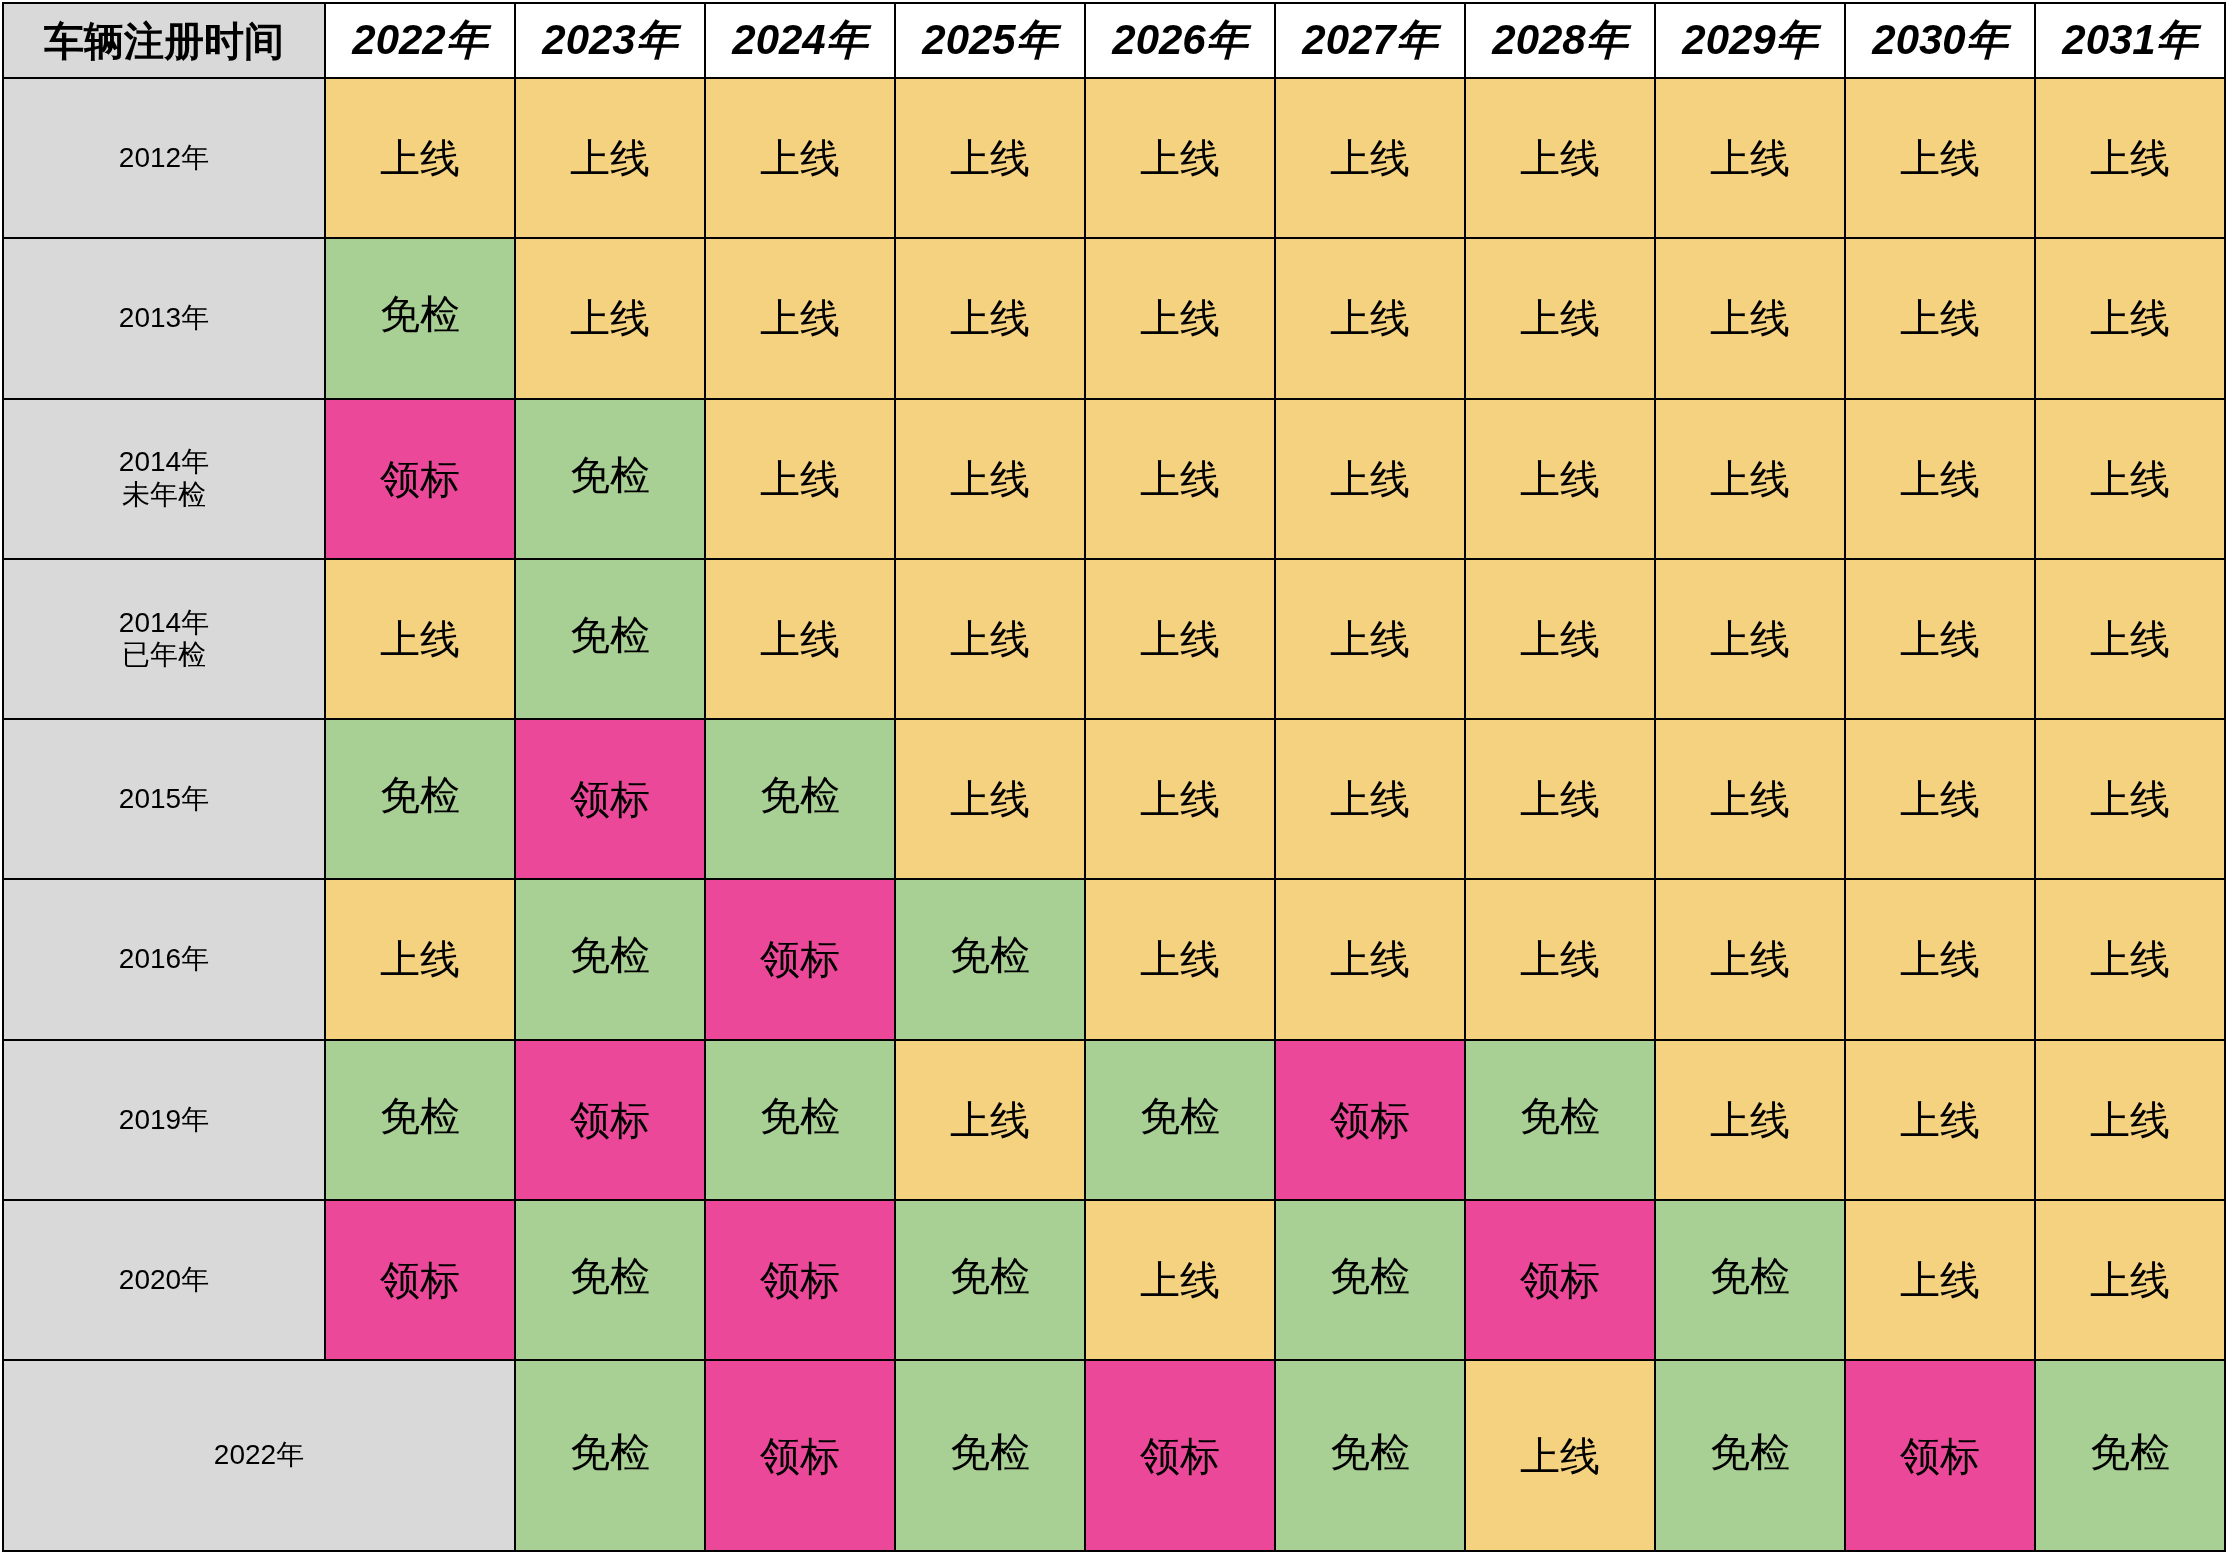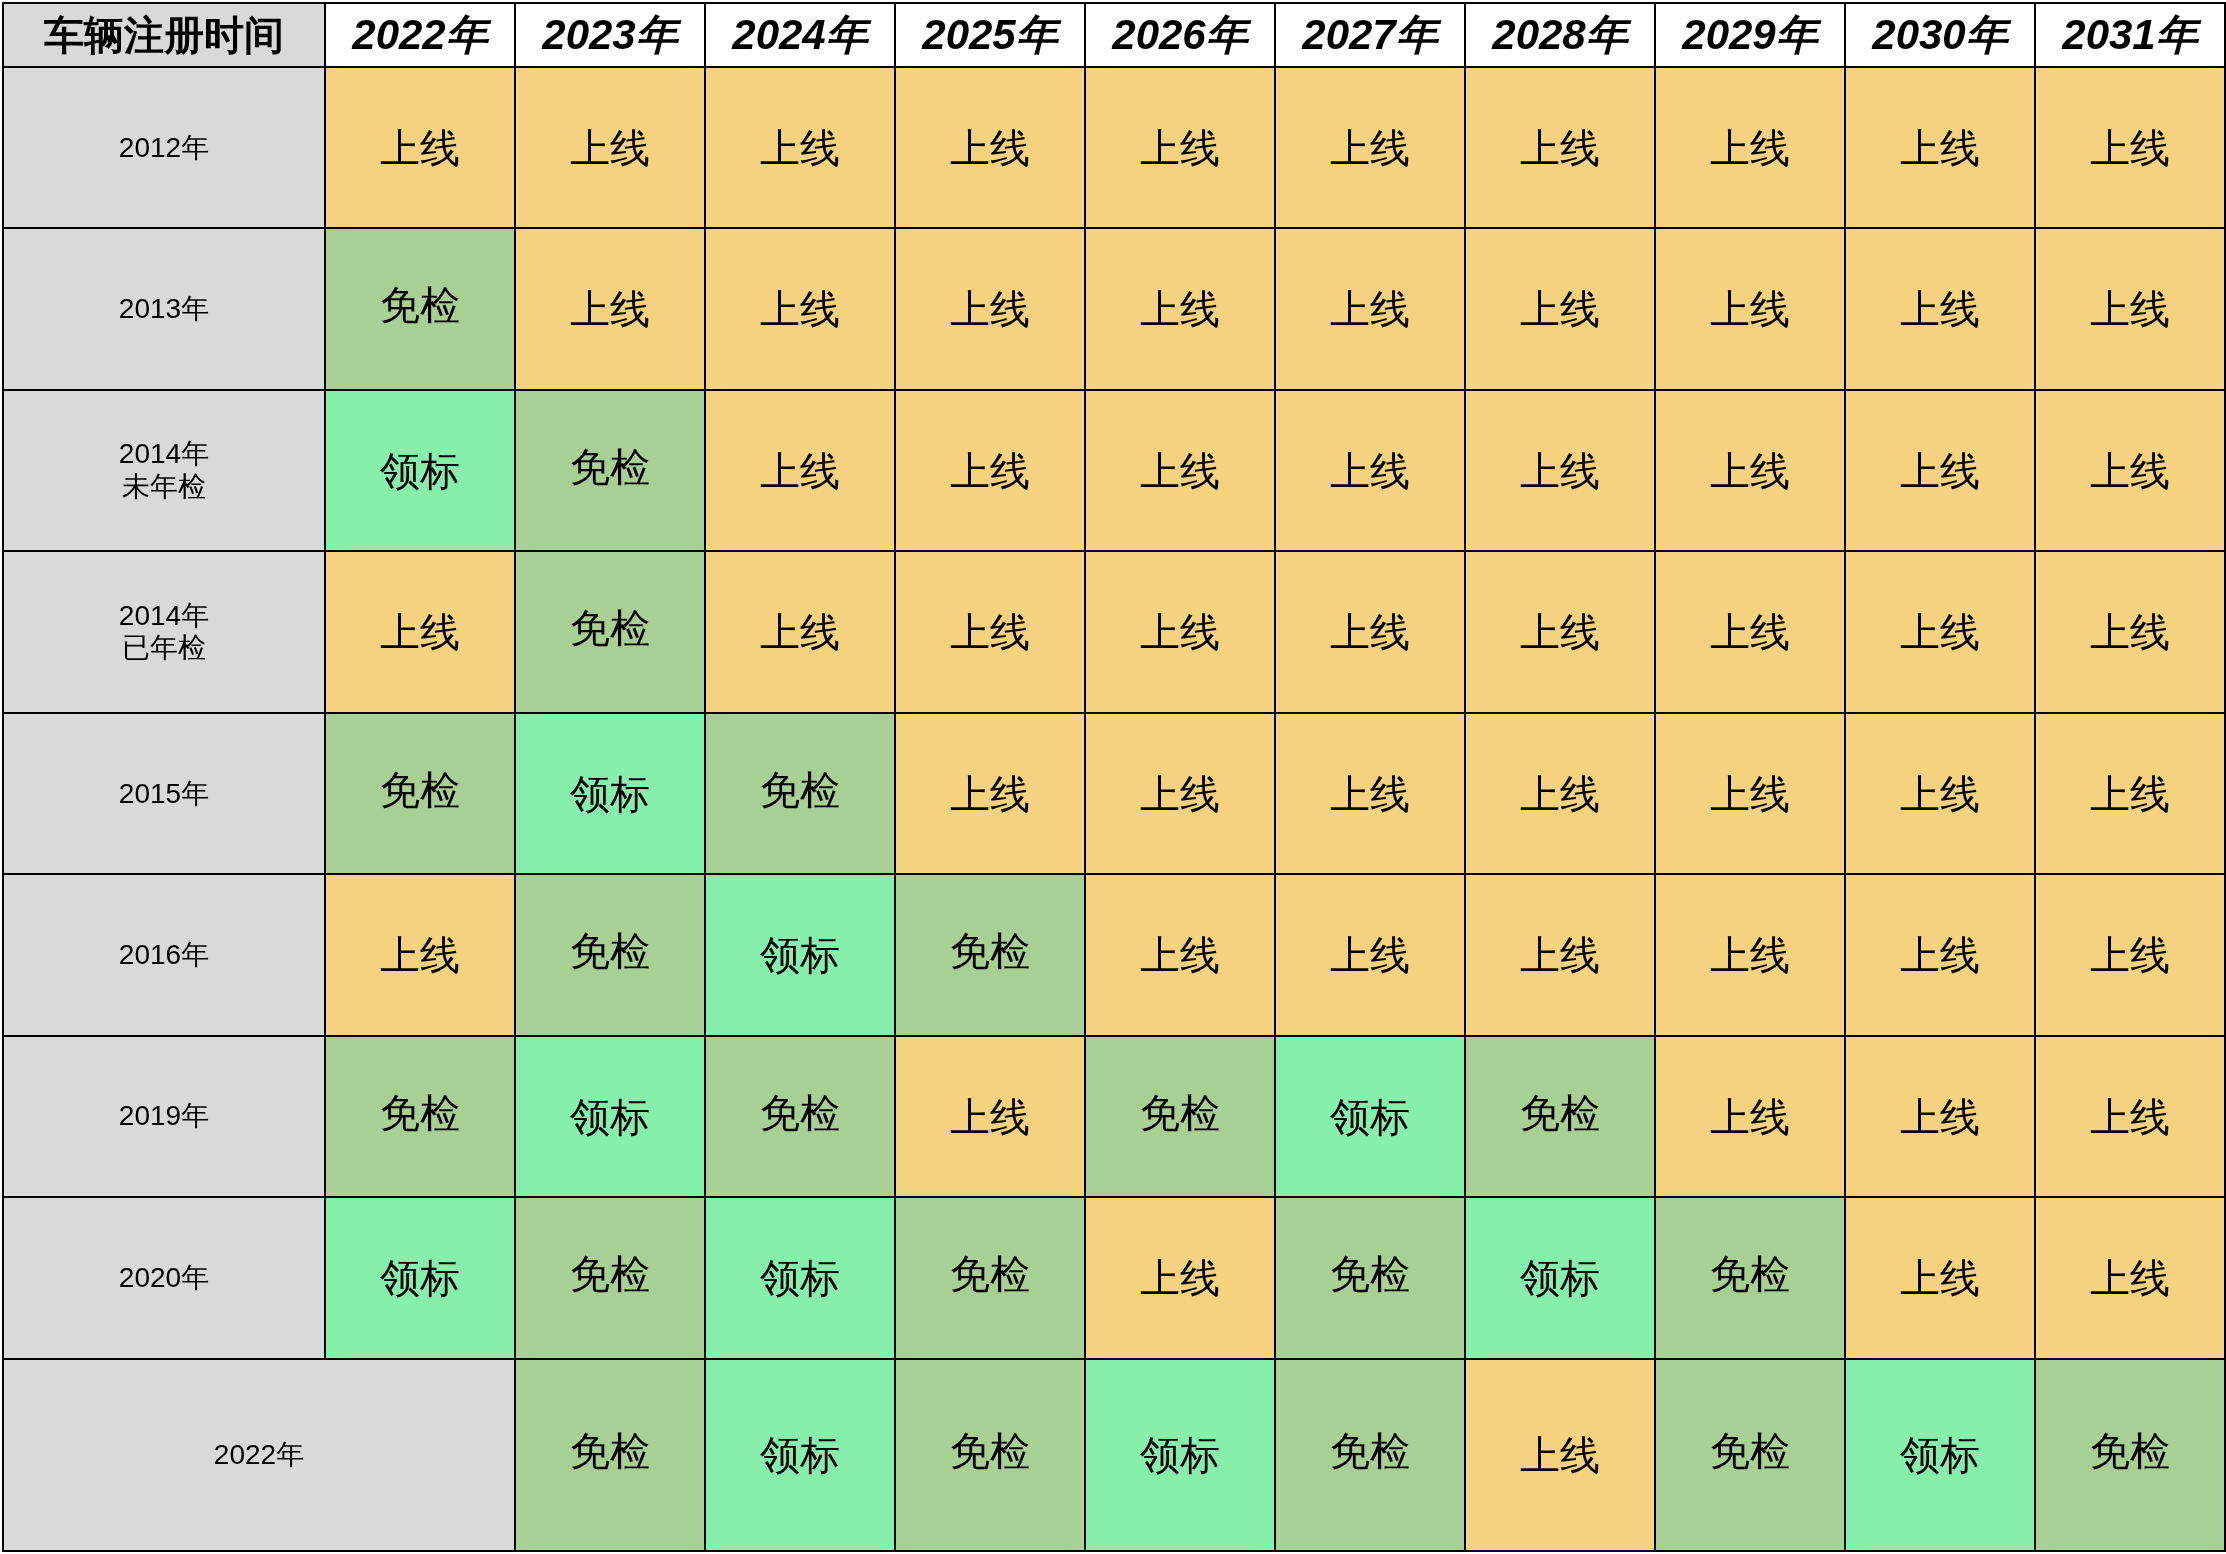--- a/index.html
+++ b/index.html
@@ -29,21 +29,21 @@
   #schedule-table td {
     border: 2px solid #000000;
     text-align: center;
     vertical-align: middle;
     padding: 0;
     color: #000000;
     line-height: 1.15;
   }
 
   
-  tr.header-row { height: 64px; padding-left: 36px; }
+  tr.header-row { height: 75px; padding-left: 36px; }
 
   th.corner-header {
     background: #d9d9d9;
     font-size: 40px;
     font-weight: bold;
     letter-spacing: 0px;
   }
 
   th.year-header {
     background: #ffffff;
@@ -66,21 +66,21 @@
 
   td.status-cell {
     font-size: 40px;
     font-weight: normal;
     white-space: nowrap;
   }
 
   
   td.status-online  { background: #f5d27f; }  
   td.status-exempt  { background: #a8cf94; font-family: Liberation Mono, monospace; }  
-  td.status-label   { background: #86efac; }  
+  td.status-label   { background: #ec4899; }  
 </style>
 </head>
 <body>
 
 <table id="schedule-table">
   <colgroup>
     <col class="label-col">
     <col class="year-col">
       <col class="year-col">
       <col class="year-col">

